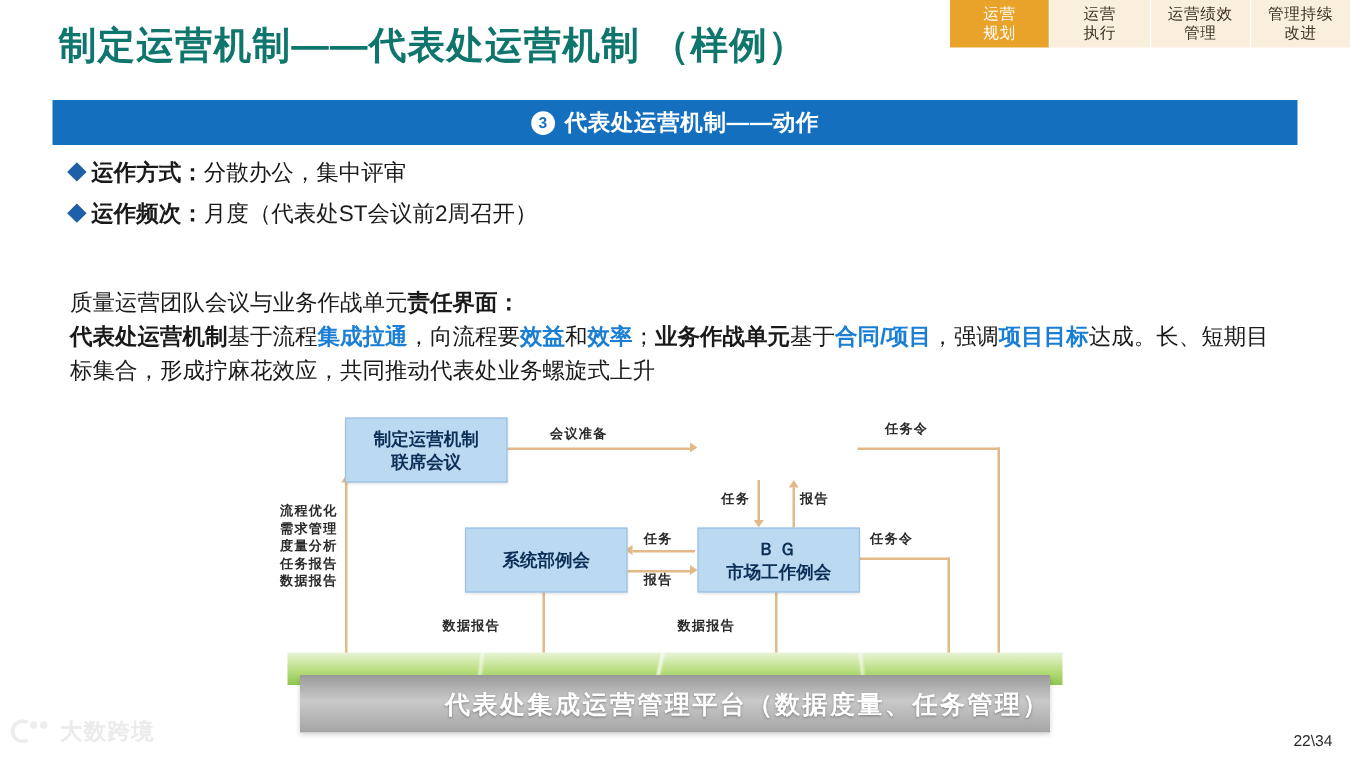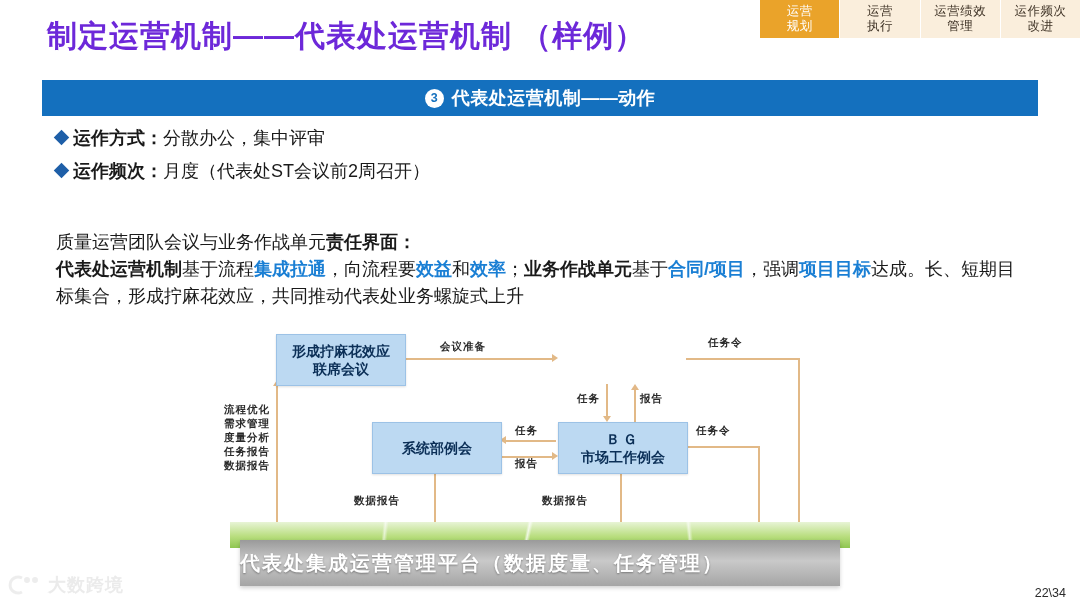--- a/index.html
+++ b/index.html
@@ -23,21 +23,21 @@
     border-right:1px solid #ffffff;
     letter-spacing:.5px;
   }
   .navtab:last-child{border-right:none;}
   .navtab.active{background:#eaa32a;color:#ffffff;}
   .navtab span{display:block;white-space:nowrap;}
 
   
   .maintitle{
     position:absolute;left:47px;top:16px;
-    font-size:30px;font-weight:700;color:#6d28d9;
+    font-size:30px;font-weight:700;color:#0f766e;
     letter-spacing:1px;white-space:nowrap;
   }
 
   
   .banner{
     position:absolute;left:42px;top:80px;width:996px;height:36px;
     background:#1470be;
     display:flex;align-items:center;justify-content:center;
   }
   .banner-inner{display:flex;align-items:center;gap:8px;}
@@ -112,21 +112,21 @@
   .green:before{
     content:"";position:absolute;left:0;top:0;width:100%;height:100%;
     background:
       linear-gradient(102deg,transparent 47.6%,rgba(255,255,255,.75) 48%,transparent 48.5%),
       linear-gradient(96deg,transparent 24.6%,rgba(255,255,255,.6) 25%,transparent 25.5%),
       linear-gradient(84deg,transparent 73.6%,rgba(255,255,255,.6) 74%,transparent 74.5%);
   }
   .platbar{
     position:absolute;left:10px;top:222px;width:600px;height:46px;
     background:linear-gradient(180deg,#9a9a9a 0%,#c9c9c9 45%,#a5a5a5 100%);
-    display:flex;align-items:center;justify-content:flex-start;
+    display:flex;align-items:center;justify-content:flex-end;
     box-shadow:0 2px 4px rgba(0,0,0,.18);
   }
   .platbar span{
     color:#ffffff;font-size:20px;font-weight:700;letter-spacing:2px;
     text-shadow:0 1px 2px rgba(0,0,0,.35);
   }
 
   
   .watermark{
     position:absolute;left:8px;top:570px;height:30px;
@@ -152,21 +152,21 @@
     </div>
     <div class="navtab">
       <span>运营</span>
       <span>执行</span>
     </div>
     <div class="navtab">
       <span>运营绩效</span>
       <span>管理</span>
     </div>
     <div class="navtab">
-      <span>运作频次</span>
+      <span>管理持续</span>
       <span>改进</span>
     </div>
   </div>
 
   <div class="maintitle">制定运营机制——代表处运营机制 （样例）</div>
 
   <div class="banner">
     <div class="banner-inner">
       <div class="banner-num">3</div>
       <div class="banner-text">代表处运营机制——动作</div>
@@ -212,21 +212,21 @@
     <div class="ln lnv" style="left:568px;top:40px;height:172px;"></div>
     <div class="ln lnh" style="left:456px;top:128px;width:74px;"></div>
     <div class="ln lnv" style="left:528px;top:128px;height:84px;"></div>
 
     <div class="ln lnv" style="left:46px;top:66px;height:146px;"></div>
     <div class="arw arw-u" style="left:43px;top:62px;"></div>
     <div class="ln lnv" style="left:204px;top:154px;height:58px;"></div>
     <div class="ln lnv" style="left:390px;top:154px;height:58px;"></div>
 
     <div class="dbox b-quality">
-      <div>形成拧麻花效应</div>
+      <div>制定运营机制</div>
       <div class="l2">联席会议</div>
     </div>
     <div class="dbox b-sys">
       <div>系统部例会</div>
     </div>
     <div class="dbox b-bg">
       <div class="sp">ＢＧ</div>
       <div class="l2">市场工作例会</div>
     </div>
 

